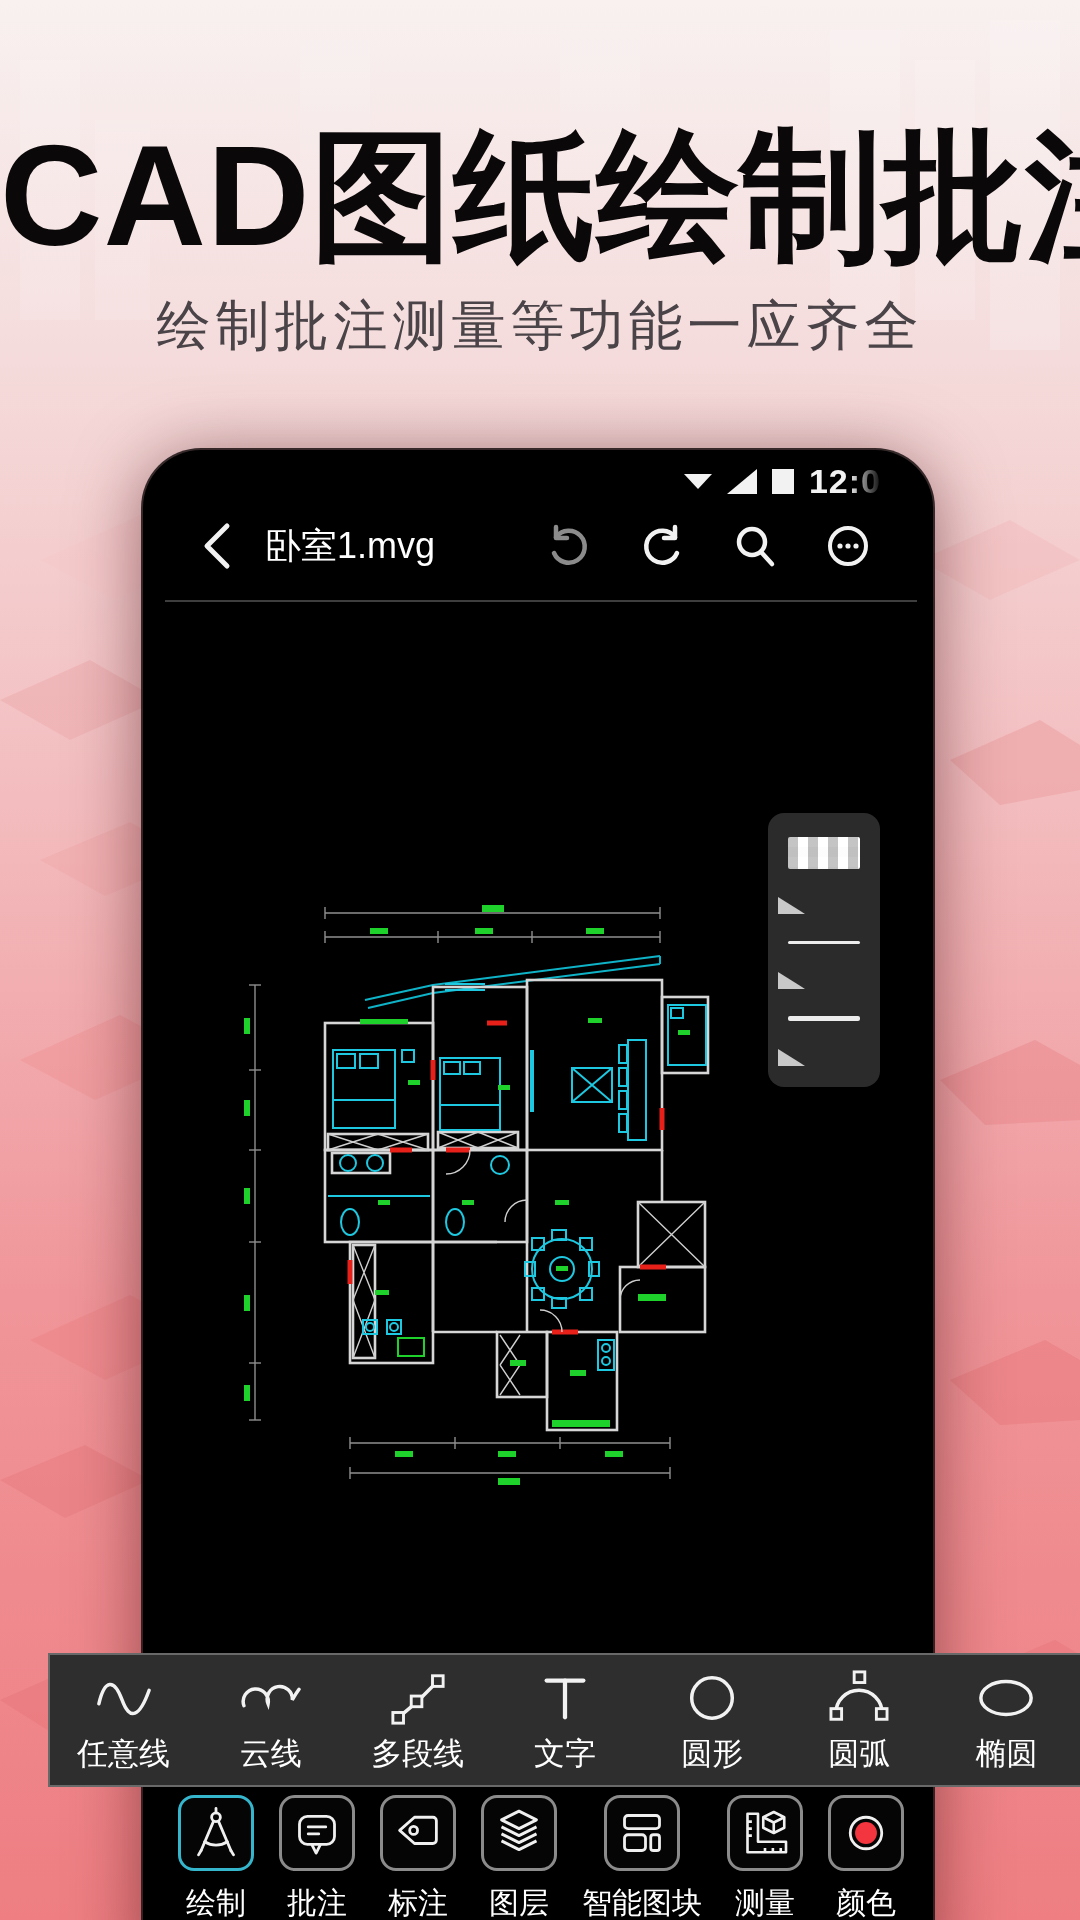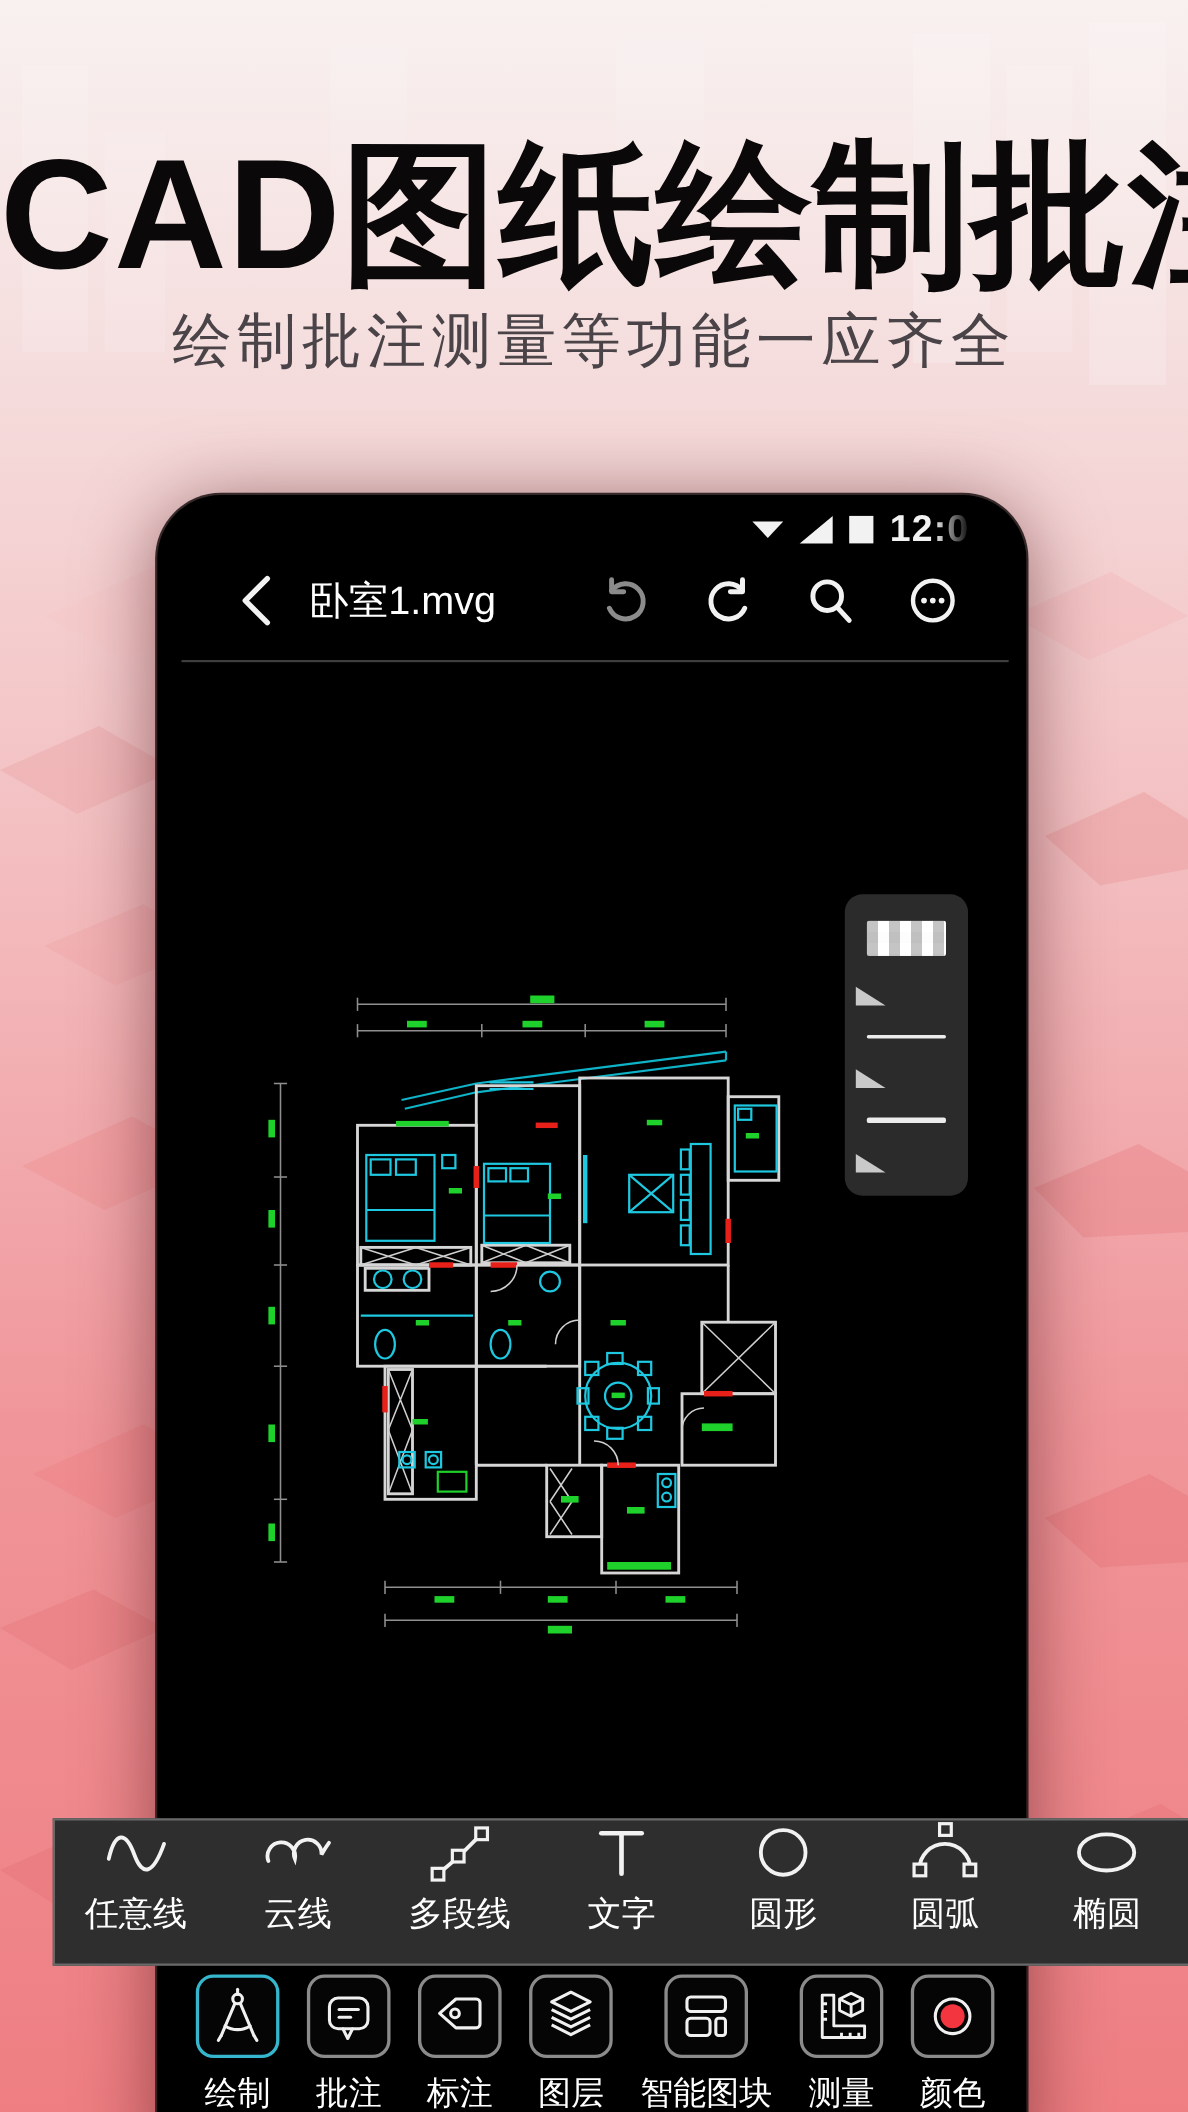--- a/index.html
+++ b/index.html
@@ -10,36 +10,36 @@
   }
   
   .bg-art{position:absolute;inset:0;z-index:0;}
   
   .hero{position:absolute;top:0;left:0;width:1080px;text-align:center;z-index:1;}
   .hero-title{
     margin-top:118px;font-size:142px;font-weight:800;color:#0b0809;
     letter-spacing:1px;line-height:1.1;white-space:nowrap;
   }
   .hero-sub{
-    font-size:54px;font-weight:400;color:#4a4448;letter-spacing:5px;white-space:nowrap;
+    margin-top:16px;font-size:54px;font-weight:400;color:#4a4448;letter-spacing:5px;white-space:nowrap;
   }
   
   .phone{
     position:absolute;left:143px;top:450px;width:790px;height:1518px;z-index:2;
     background:#000;border-radius:58px 58px 0 0;
     box-shadow:0 8px 70px rgba(70,15,20,.55), 0 0 0 2px rgba(30,30,30,.9);
   }
   .statusbar{position:absolute;top:12px;right:52px;display:flex;align-items:center;gap:15px;}
   .si-caret{width:0;height:0;border-left:14px solid transparent;border-right:14px solid transparent;border-top:15px solid #f2f2f2;}
   .si-signal{width:0;height:0;border-left:30px solid transparent;border-bottom:25px solid #f2f2f2;}
   .si-batt{width:22px;height:25px;background:#f2f2f2;}
   .si-time{font-size:34px;color:#f2f2f2;font-weight:600;letter-spacing:1px;
     -webkit-mask-image:linear-gradient(90deg,#000 55%,rgba(0,0,0,.15) 95%);
     mask-image:linear-gradient(90deg,#000 55%,rgba(0,0,0,.15) 95%);}
-  .topbar{position:absolute;top:55px;left:0;right:0;height:82px;display:flex;align-items:center;padding:0 62px 0 72px;box-sizing:border-box;}
+  .topbar{position:absolute;top:55px;left:0;right:0;height:82px;display:flex;align-items:center;padding:0 62px 0 56px;box-sizing:border-box;}
   .tb-title{color:#fff;font-size:36px;font-weight:500;margin-left:30px;}
   .tb-spacer{flex:1;}
   .tb-icons{display:flex;align-items:center;gap:47px;}
   .tb-icons svg{display:block;}
   .divider{position:absolute;top:150px;left:22px;right:16px;height:2px;background:#3e3e3e;}
   
   .panel{
     position:absolute;left:625px;top:363px;width:112px;height:274px;
     background:#2b2b2b;border-radius:16px;box-sizing:border-box;padding:24px 0 0 0;
   }
@@ -52,21 +52,21 @@
   }
   .tri{width:0;height:0;border-bottom:17px solid #c9c9c9;border-right:27px solid transparent;margin:28px 0 0 10px;}
   .pline{height:3px;width:72px;background:#ececec;border-radius:2px;margin:27px 0 0 20px;}
   .pline.thick{height:5px;}
   
   .cad{position:absolute;left:57px;top:450px;}
   
   .toolbar1{
     position:absolute;left:48px;top:1653px;width:1032px;height:134px;z-index:3;
     background:#2e2e2e;border:2px solid #696969;border-right:none;box-sizing:border-box;
-    display:flex;align-items:flex-start;overflow:hidden;
+    display:flex;align-items:flex-end;overflow:hidden;
   }
   .tool{flex:1 0 114px;display:flex;flex-direction:column;align-items:center;justify-content:flex-end;padding-bottom:10px;}
   .tool svg{display:block;margin-bottom:6px;}
   .tlabel{color:#fff;font-size:31px;font-weight:500;white-space:nowrap;}
   
   .toolbar2{
     position:absolute;left:178px;top:1795px;width:726px;z-index:3;
     display:flex;justify-content:space-between;align-items:flex-start;
   }
   .mode{display:flex;flex-direction:column;align-items:center;}

